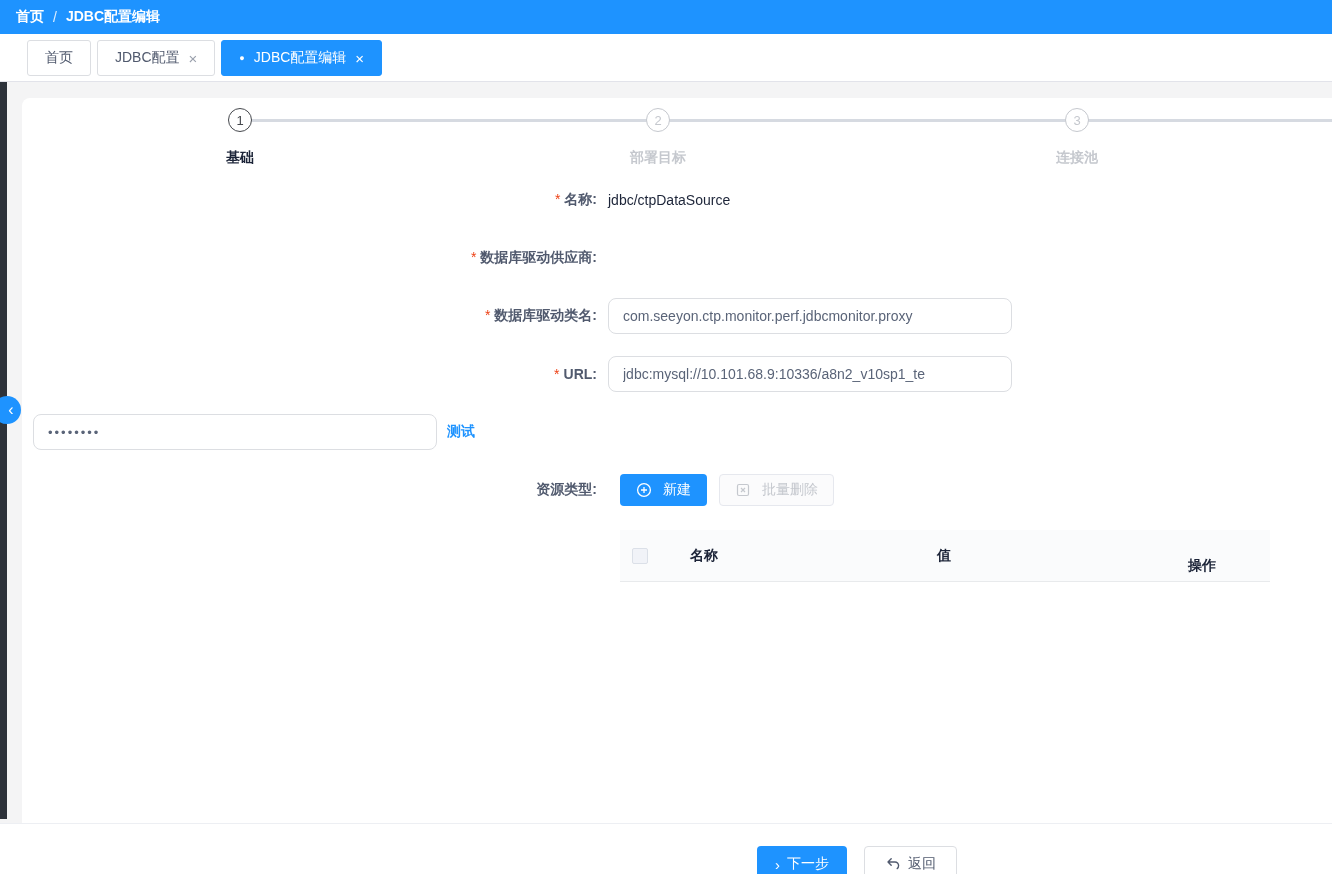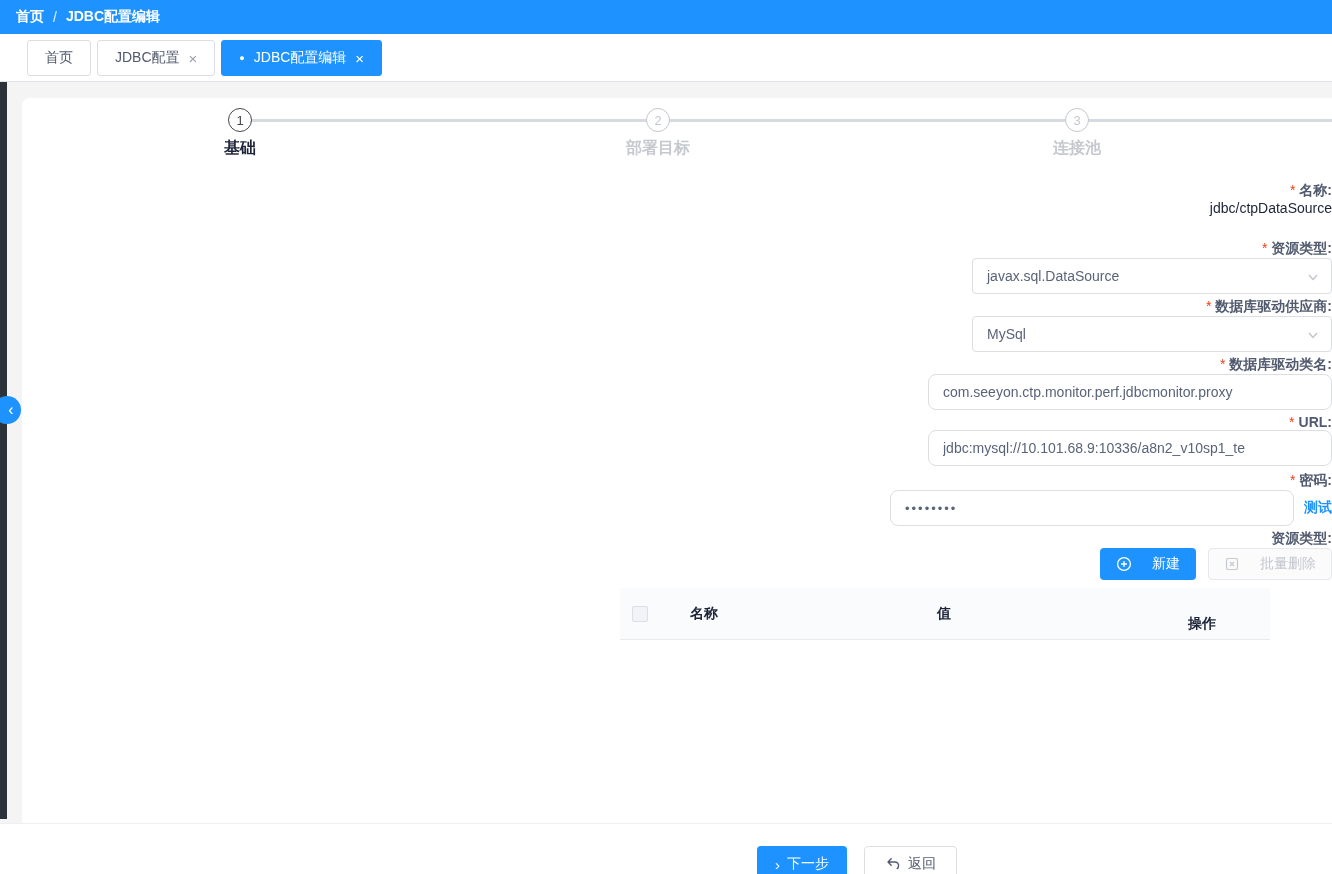--- a/index.html
+++ b/index.html
@@ -38,50 +38,50 @@
 
   
   .steps { position:relative; height:84px; }
   .steps .rail { position:absolute; left:210px; right:0; top:21px; height:3px;
     background:#d6dae1; }
   .step-circle { position:absolute; top:10px; width:24px; height:24px; border-radius:50%;
     background:#fff; display:flex; align-items:center; justify-content:center;
     font-size:13px; }
   .step-circle.active { border:1.5px solid #45484d; color:#45484d; }
   .step-circle.wait { border:1.5px solid #c5c8ce; color:#c5c8ce; }
-  .step-label { position:absolute; top:40px; transform:translateX(-50%);
-    font-size:16px; white-space:nowrap; }
+  .step-label { position:absolute; top:51px; transform:translateX(-50%);
+    font-size:14px; white-space:nowrap; }
   .step-label.active { color:#1c2438; font-weight:700; }
   .step-label.wait { color:#c5c8ce;font-weight:bold; }
 
   
   .form { margin-top:0; }
-  .frow { display:flex; align-items:flex-end; height:36px; margin-bottom:22px;flex-direction:column; }
+  .frow { display:flex; align-items:center; height:36px; margin-bottom:22px; }
   .flab { width:575px; text-align:right; font-weight:600; color:#515a6e; }
   .star { color:#ed4014; margin-right:4px; font-weight:400; }
-  .fctrl { margin-left:24px; display:flex; align-items:center; }
+  .fctrl { margin-left:11px; display:flex; align-items:center; }
   .plain-val { color:#1c2438; }
   .tbox { width:404px; height:36px; border:1px solid #dcdee2; border-radius:8px;
     background:#fff; color:#5a6478; font-size:14px; padding:0 14px; outline:none;
     font-family:"Liberation Sans","DejaVu Sans",sans-serif; }
   .select { position:relative; width:360px; height:36px; border:1px solid #dcdee2;
     border-radius:4px; display:flex; align-items:center; padding:0 30px 0 14px;
     color:#5a6478; cursor:pointer; background:#fff; }
   .select .chev { position:absolute; right:11px; top:11px; }
   .pwd { letter-spacing:2px; font-size:13px; }
   .test-link { color:#1e93ff; margin-left:10px; cursor:pointer;font-weight:bold; }
 
   .checkbox { width:16px; height:16px; border:1px solid #dbe0e8; border-radius:2px;
     background:#f1f3f8; display:flex; align-items:center; justify-content:center; }
   .checkbox .mark { color:#b6bdc9; font-size:11px; line-height:1; }
 
   
   .props-ctrl { margin-left:23px; }
   .btn { height:32px; border-radius:4px; display:inline-flex; align-items:center;
-    gap:20px; padding:0 15px; font-size:14px; cursor:pointer; border:1px solid transparent; }
+    gap:11px; padding:0 15px; font-size:14px; cursor:pointer; border:1px solid transparent; }
   .btn-primary { background:#1e93ff; color:#fff; }
   .btn-disabled { background:#fbfbfc; border-color:#e6e8ee; color:#c5c8ce; cursor:not-allowed;
     margin-left:12px; }
 
   
   .ptable { margin:12px 0 0 598px; width:650px; }
   .ptable-head { display:grid; grid-template-columns:44px 90px 380px 1fr;
     height:52px; align-items:center; background:#fafbfc; border-bottom:1px solid #e8eaec;
     font-weight:700; color:#1c2438; }
   .ptable-head .cb-cell { padding-left:12px; }
@@ -152,50 +152,25 @@
 
     <div class="frow">
       <div class="flab">
         <span class="star">*</span><span>名称:</span>
       </div>
       <div class="fctrl">
           <span class="plain-val">jdbc/ctpDataSource</span>
         </div>
     </div>
 
-    <div class="frow">
-      <div class="flab">
-        <span class="star">*</span><span>资源类型:</span>
-      </div>
-      <div class="fctrl">
-        <div class="select">
-          <span>javax.sql.DataSource</span>
-          <span class="chev">
-            <svg width="14" height="14" viewBox="0 0 14 14">
-                <polyline points="3,5 7,9.5 11,5" fill="none" stroke="#c0c4cc" stroke-width="1.4"></polyline>
-              </svg>
-          </span>
-        </div>
-      </div>
-    </div>
 
     <div class="frow">
       <div class="flab">
         <span class="star">*</span><span>数据库驱动供应商:</span>
       </div>
-      <div class="fctrl">
-        <div class="select">
-          <span>MySql</span>
-          <span class="chev">
-            <svg width="14" height="14" viewBox="0 0 14 14">
-                <polyline points="3,5 7,9.5 11,5" fill="none" stroke="#c0c4cc" stroke-width="1.4"></polyline>
-              </svg>
-          </span>
-        </div>
-      </div>
     </div>
 
     <div class="frow">
       <div class="flab">
         <span class="star">*</span><span>数据库驱动类名:</span>
       </div>
       <div class="fctrl">
         <input class="tbox" value="com.seeyon.ctp.monitor.perf.jdbcmonitor.proxy" style="">
       </div>
     </div>
@@ -205,23 +180,20 @@
         <span class="star">*</span><span>URL:</span>
       </div>
       <div class="fctrl">
         <input class="tbox" value="jdbc:mysql://10.101.68.9:10336/a8n2_v10sp1_te" style="">
       </div>
     </div>
 
 
 
     <div class="frow">
-      <div class="flab">
-        <span class="star">*</span><span>密码:</span>
-      </div>
       <div class="fctrl">
         <input class="tbox pwd" value="••••••••" style="">
         <span class="test-link">测试</span>
       </div>
     </div>
 
     <div class="frow">
       <div class="flab">
         <span>资源类型:</span>
       </div>

